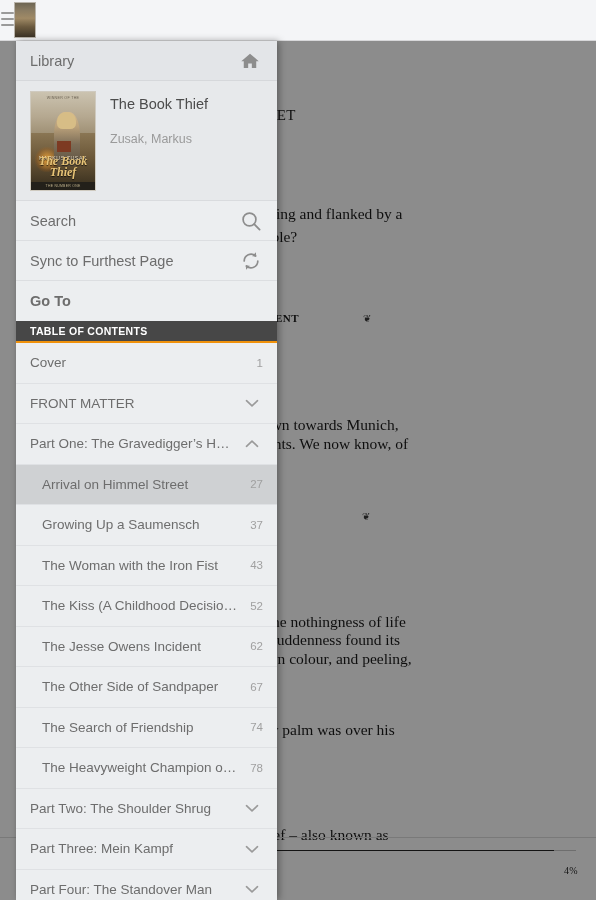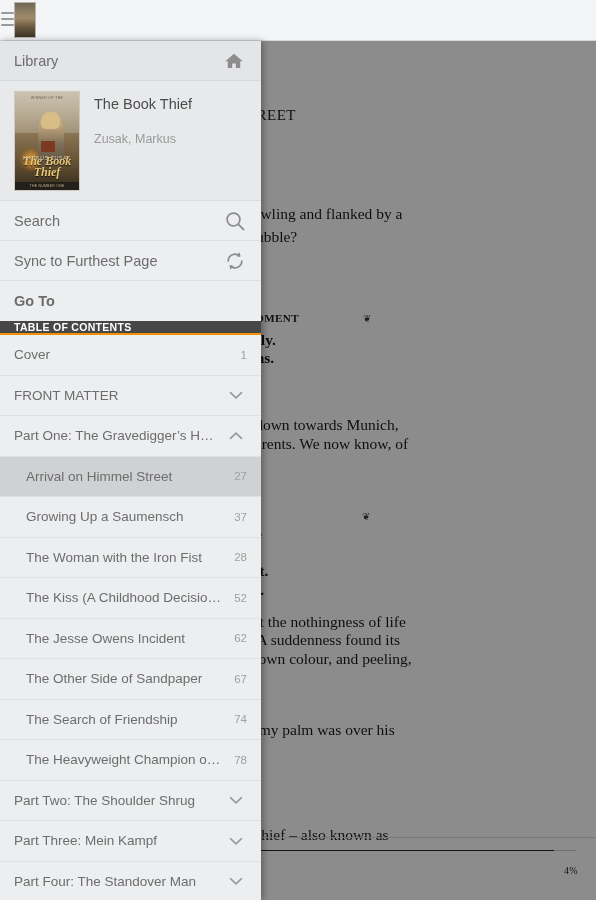--- a/index.html
+++ b/index.html
@@ -148,21 +148,21 @@
     position: absolute;
     left: 0; top: 41px;
     width: 596px; height: 859px;
     background: rgba(0,0,0,0.45);
     pointer-events: none;
   }
 
   
   .drawer {
     position: absolute;
-    left: 0; top: 41px;
+    left: 16px; top: 41px;
     width: 261px;
     height: 859px;
     background: #c4b5fd;
     overflow: hidden;
     box-shadow: 2px 0 7px rgba(0,0,0,0.35);
   }
 
   .drawer-row {
     position: relative;
     display: flex;
@@ -285,21 +285,21 @@
 
   .drawer-action { height: 40px; }
   .drawer-action .lbl { font-size: 14.5px; color: #6d6d6d; flex: 1; }
   .search-icon, .sync-icon { width: 24px; height: 24px; }
 
   .drawer-goto { height: 40px; border-bottom: none; }
   .drawer-goto .lbl { font-size: 14.5px; color: #6d6d6d; flex: 1; font-weight: bold; }
 
   .toc-header {
     position: relative;
-    height: 14px;
+    height: 22px;
     background: #474747;
     border-bottom: 2px solid #f0910a;
     display: flex;
     align-items: center;
     padding: 4px 14px;
   }
   .toc-header span {
     font-size: 10.5px;
     font-weight: bold;
     letter-spacing: 0.3px;
@@ -488,21 +488,21 @@
         <div class="toc-row child selected">
           <span class="title">Arrival on Himmel Street</span>
           <span class="pg">27</span>
         </div>
         <div class="toc-row child">
           <span class="title">Growing Up a Saumensch</span>
           <span class="pg">37</span>
         </div>
         <div class="toc-row child">
           <span class="title">The Woman with the Iron Fist</span>
-          <span class="pg">28</span>
+          <span class="pg">43</span>
         </div>
         <div class="toc-row child">
           <span class="title">The Kiss (A Childhood Decision-…</span>
           <span class="pg">52</span>
         </div>
         <div class="toc-row child">
           <span class="title">The Jesse Owens Incident</span>
           <span class="pg">62</span>
         </div>
         <div class="toc-row child">

